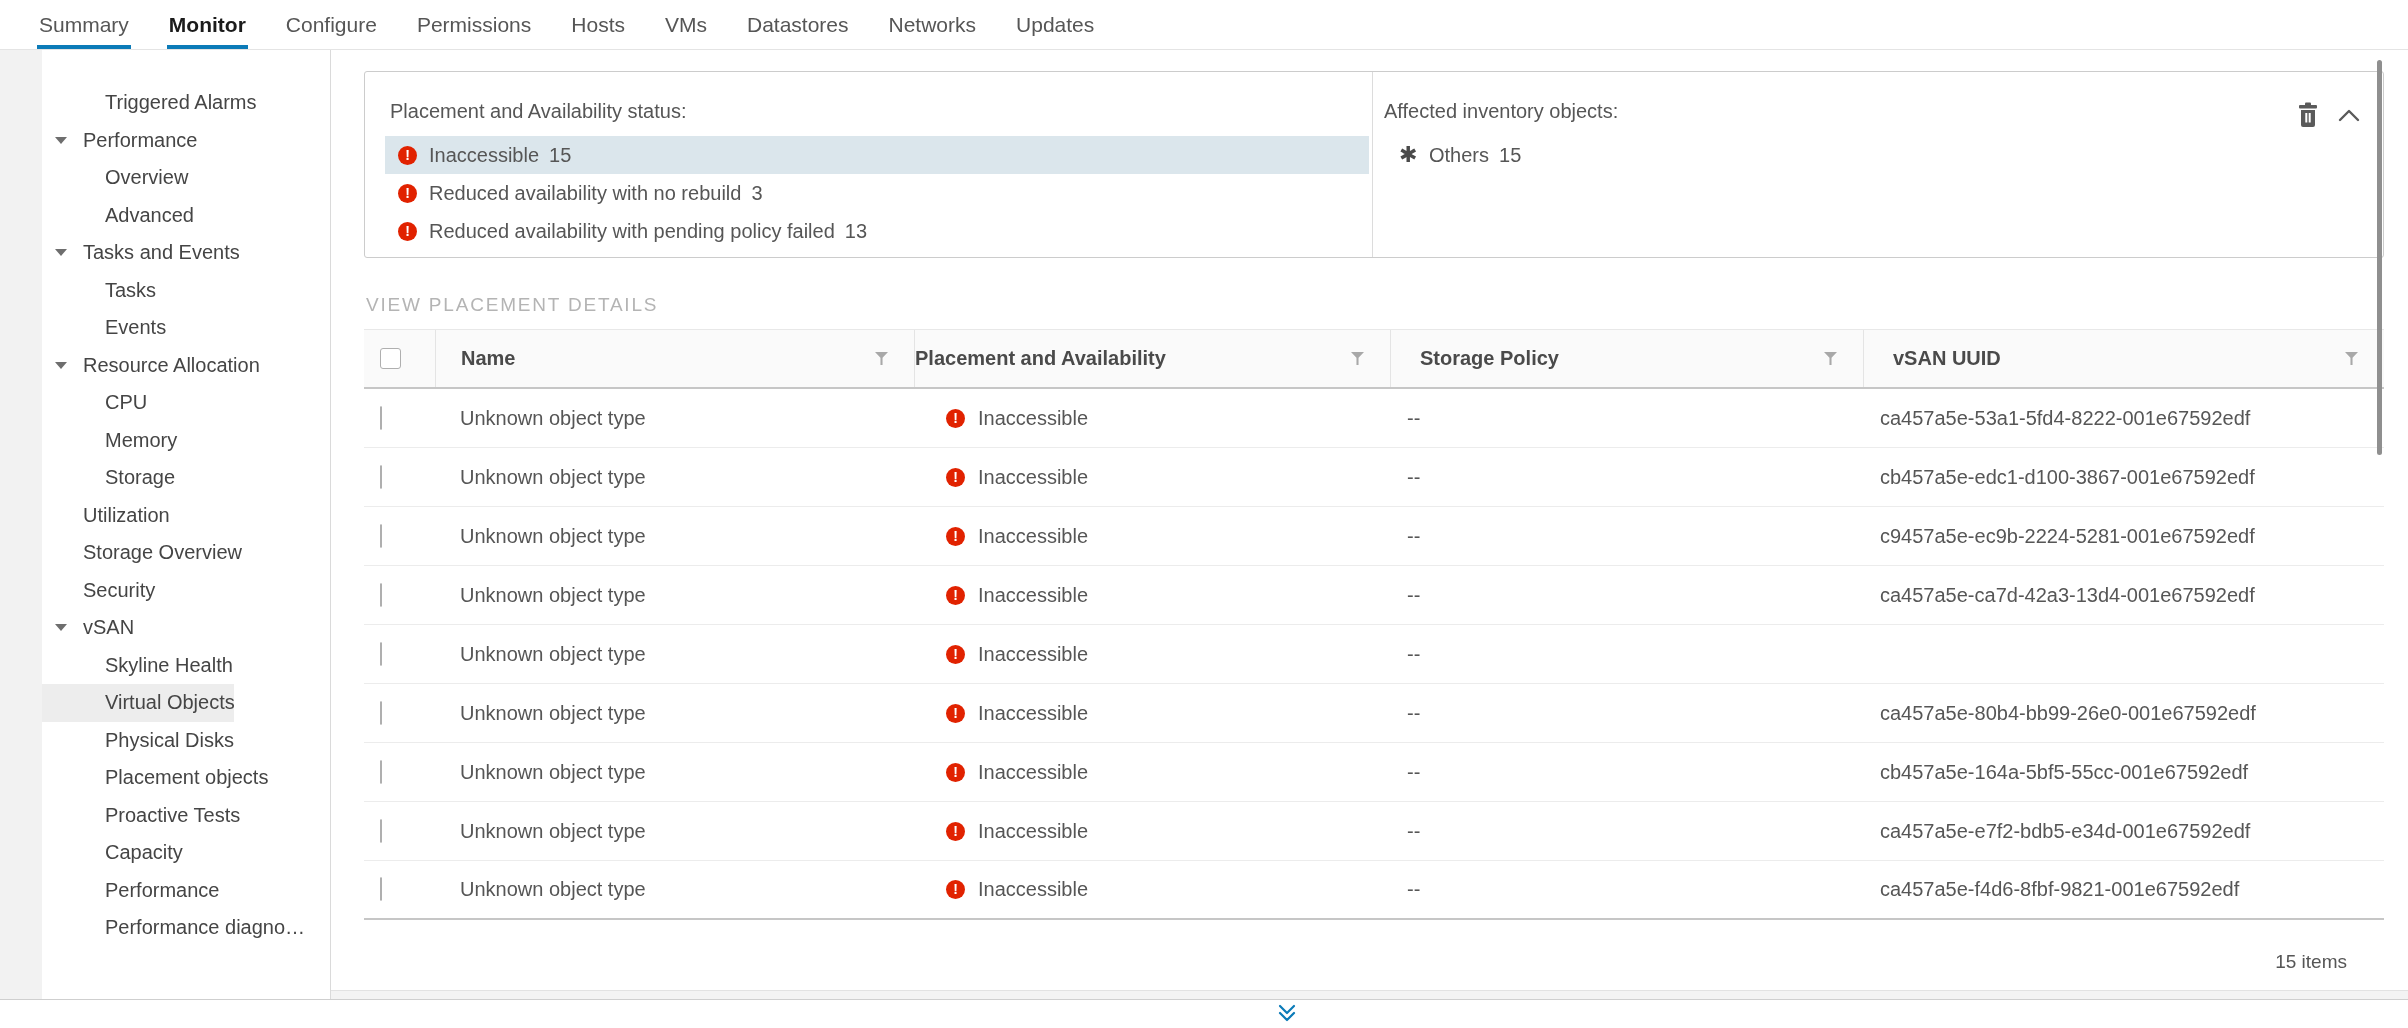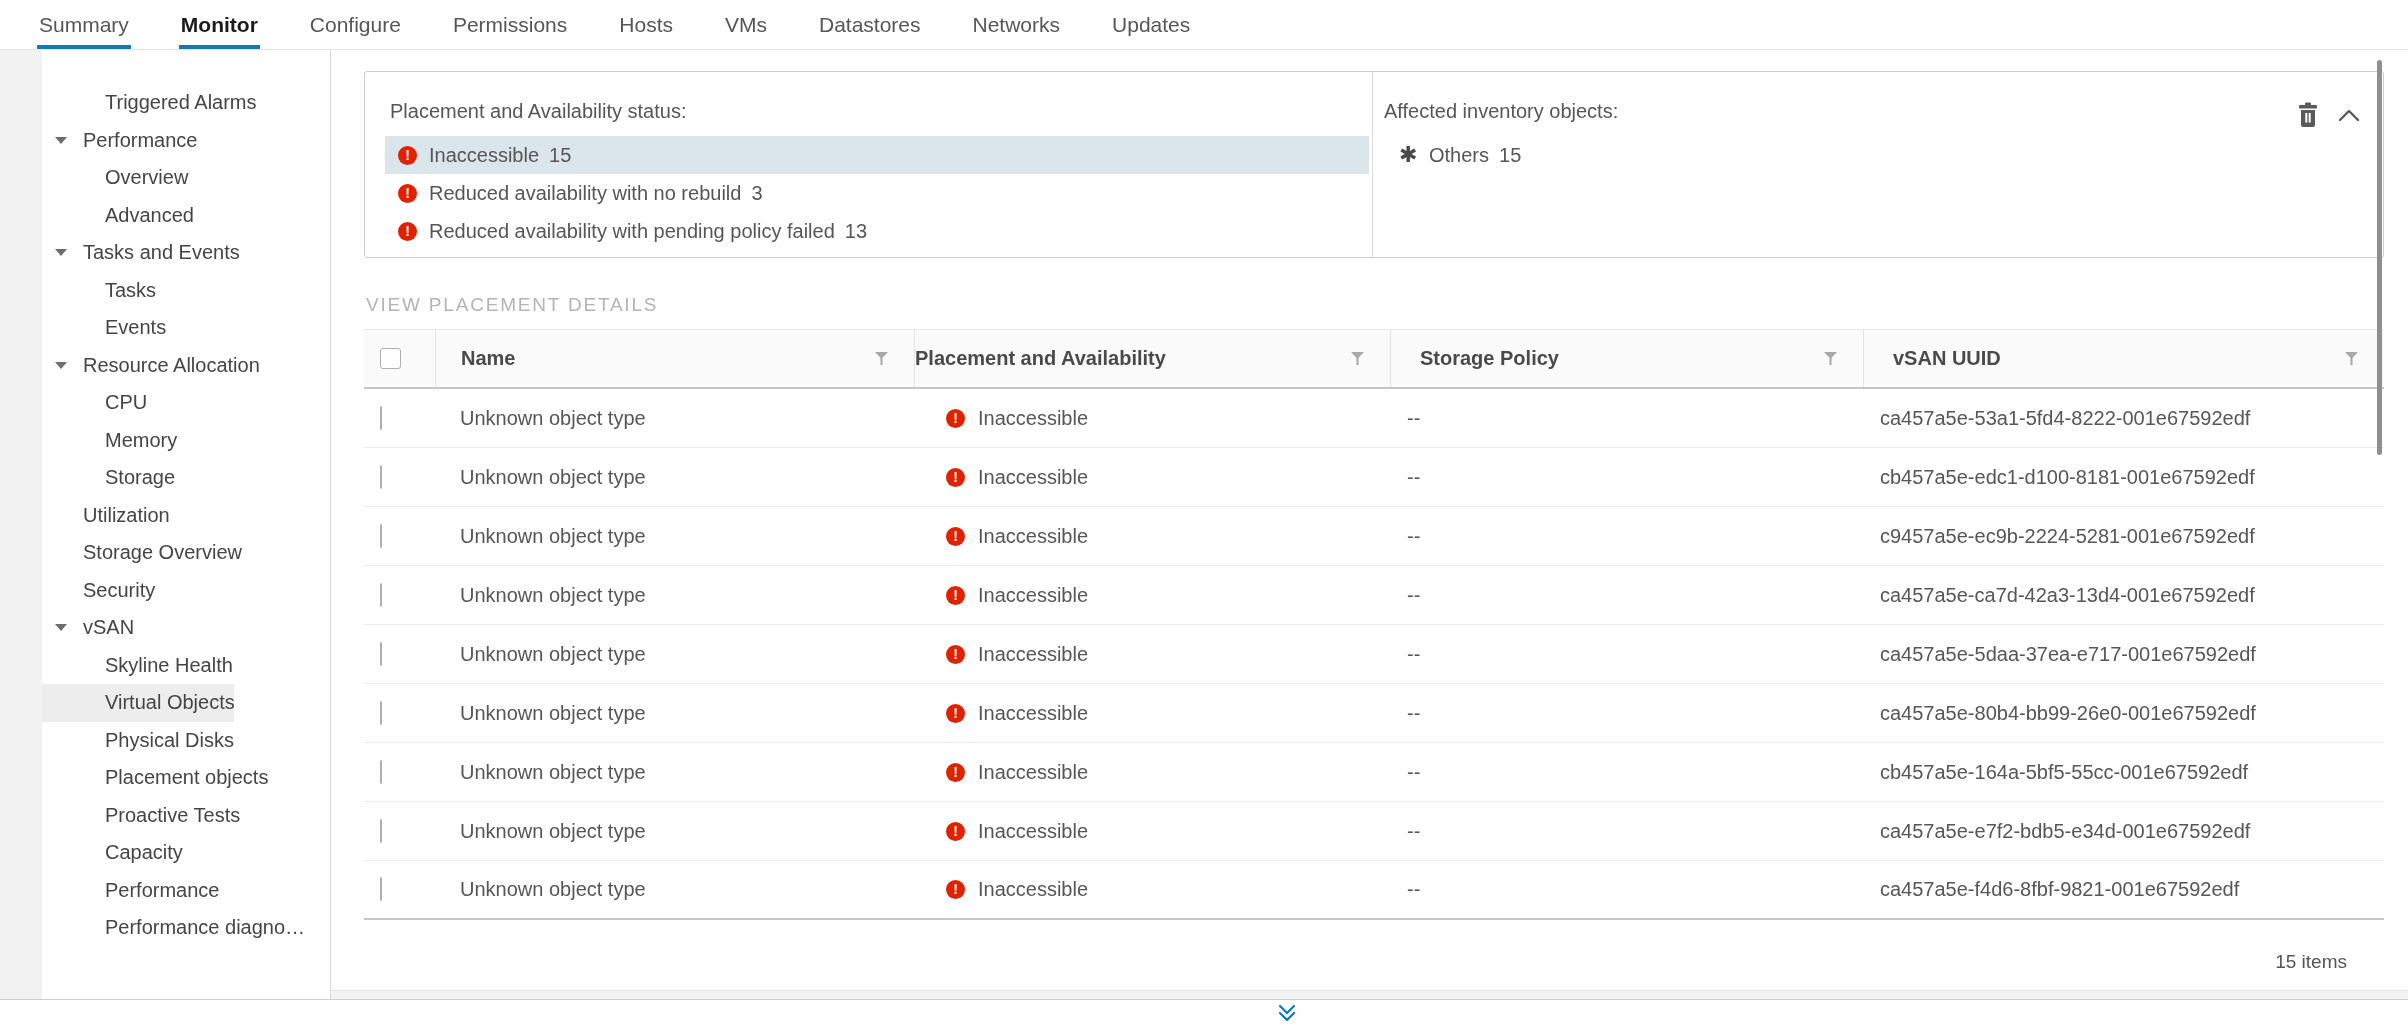--- a/index.html
+++ b/index.html
@@ -1,21 +1,21 @@
 <!DOCTYPE html>
 <html><head>
 <meta charset="utf-8">
 <style>
   * { margin:0; padding:0; box-sizing:border-box; }
   body { font-family:"Liberation Sans", sans-serif; background:#ffffff; }
   .app { width:2408px; height:1028px; position:relative; overflow:hidden; background:#fff; }
 
   
   .tabbar { height:50px; border-bottom:1px solid #e4e4e4; display:flex; align-items:stretch;
-            padding-left:37px; gap:48px; background:#fff; }
+            padding-left:37px; gap:36px; background:#fff; }
   .tab { position:relative; display:flex; align-items:center; font-size:21px; color:#565656;
          cursor:pointer; padding:0 2px; white-space:nowrap; }
   .tab.underlined::after { content:""; position:absolute; left:0; right:0; bottom:0; height:4px;
          background:#0c7bb8; }
   .tab.active { color:#1b1b1b; font-weight:700; }
 
   
   .main { display:flex; height:950px; border-bottom:1px solid #cfcfcf; }
   .gutter { width:42px; background:#f2f2f2; flex:0 0 42px; }
   .sidebar { width:288px; flex:0 0 288px; padding-top:34px; background:#fff; }
@@ -272,21 +272,21 @@
           <div class="cell-uuid">ca457a5e-53a1-5fd4-8222-001e67592edf</div>
         </div>
         <div class="trow">
           <div><span class="cb"></span></div>
           <div class="cell-name">Unknown object type</div>
           <div class="cell-status">
               <span class="err"></span>
               <span>Inaccessible</span>
             </div>
           <div class="cell-policy">--</div>
-          <div class="cell-uuid">cb457a5e-edc1-d100-8181-001e67592edf</div>
+          <div class="cell-uuid">cb457a5e-edc1-d100-3867-001e67592edf</div>
         </div>
         <div class="trow">
           <div><span class="cb"></span></div>
           <div class="cell-name">Unknown object type</div>
           <div class="cell-status">
               <span class="err"></span>
               <span>Inaccessible</span>
             </div>
           <div class="cell-policy">--</div>
           <div class="cell-uuid">c9457a5e-ec9b-2224-5281-001e67592edf</div>
@@ -302,21 +302,20 @@
           <div class="cell-uuid">ca457a5e-ca7d-42a3-13d4-001e67592edf</div>
         </div>
         <div class="trow">
           <div><span class="cb"></span></div>
           <div class="cell-name">Unknown object type</div>
           <div class="cell-status">
               <span class="err"></span>
               <span>Inaccessible</span>
             </div>
           <div class="cell-policy">--</div>
-          <div class="cell-uuid">ca457a5e-5daa-37ea-e717-001e67592edf</div>
         </div>
         <div class="trow">
           <div><span class="cb"></span></div>
           <div class="cell-name">Unknown object type</div>
           <div class="cell-status">
               <span class="err"></span>
               <span>Inaccessible</span>
             </div>
           <div class="cell-policy">--</div>
           <div class="cell-uuid">ca457a5e-80b4-bb99-26e0-001e67592edf</div>

